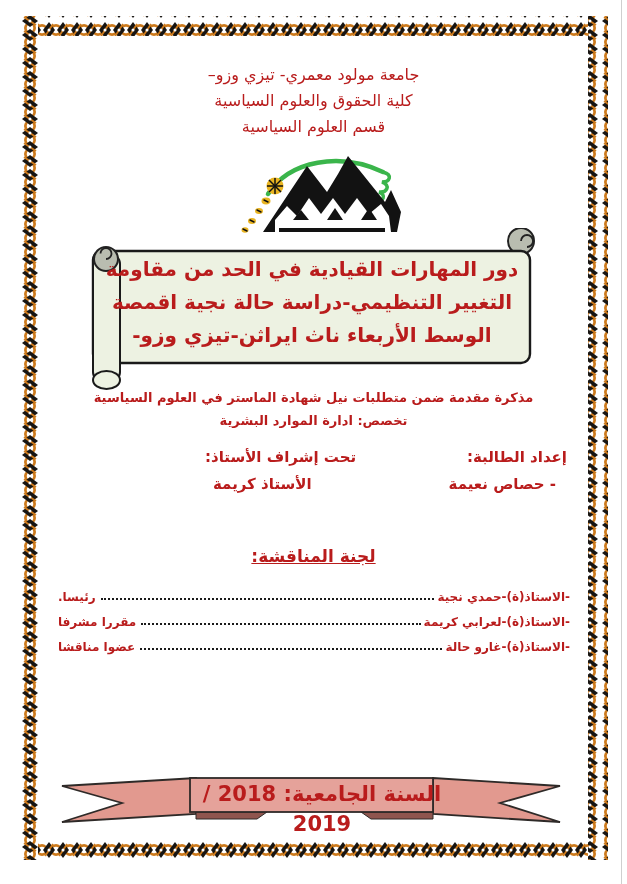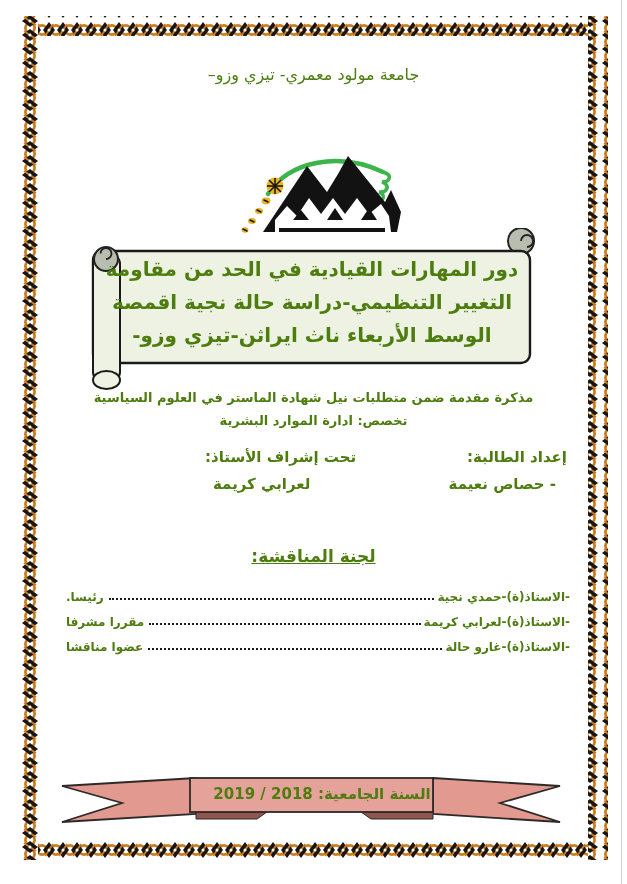--- a/index.html
+++ b/index.html
@@ -2,21 +2,21 @@
 <html lang="ar"><head>
 <meta charset="utf-8">
 <style>
   html,body{margin:0;padding:0;}
   .page{
     position:relative;
     width:627px;height:884px;
     background:#ffffff;
     overflow:hidden;
     font-family:"DejaVu Sans", sans-serif;
-    color:#4d7c0f;
+    color:#b91c1c;
   }
   .abs{position:absolute;}
   .rtl{direction:rtl;unicode-bidi:plaintext;text-align:center;}
   .center{text-align:center;}
   
   .header{left:60px;top:62px;width:507px;font-size:16px;line-height:26px;font-weight:400;}
   
   .title{left:98px;top:253px;width:428px;font-size:20px;line-height:33px;font-weight:700;text-align:center;}
   
   .subtitle{left:50px;top:386px;width:527px;font-size:13px;line-height:23px;font-weight:700;text-align:center;}
@@ -28,23 +28,23 @@
   .supervisor-name{left:213px;top:475px;}
   
   .committee-heading{left:0;top:546px;width:627px;font-size:17px;font-weight:700;text-decoration:underline;}
   .committee-rows{left:58px;top:584px;width:512px;}
   .committee-row{
     display:flex;direction:rtl;align-items:flex-end;
     height:20px;margin-bottom:5px;
     font-size:12px;font-weight:700;white-space:nowrap;
   }
   .leader{flex:1;border-bottom:2px dotted #1a1a1a;margin:0 3px 4px 3px;height:1px;}
-  .role-text{padding-right:2px;margin-left:8px;}
+  .role-text{padding-right:2px;}
   
-  .ribbon-text{left:190px;top:779px;width:264px;height:30px;line-height:30px;font-size:15px;font-weight:700;}
+  .ribbon-text{left:190px;top:779px;width:264px;height:30px;line-height:30px;font-size:21px;font-weight:700;}
   .scan-line{left:621px;top:0;width:1px;height:884px;background:#cfcfcf;}
   svg{display:block;}
 </style>
 </head>
 <body>
 
 <div class="page">
 
   <svg class="abs" style="left:0;top:0" width="627" height="884" viewBox="0 0 627 884">
     <defs>
@@ -68,20 +68,22 @@
     <rect x="18" y="16" width="575" height="20" fill="url(#knotH)"></rect>
     <rect x="18" y="840" width="590" height="20" fill="url(#knotH)"></rect>
     <rect x="18" y="16" width="20" height="844" fill="url(#knotV)"></rect>
     <rect x="588" y="16" width="20" height="844" fill="url(#knotV)"></rect>
   </svg>
 
   <div class="abs scan-line"></div>
 
   <div class="abs header center rtl">
     <div>جامعة مولود معمري- تيزي وزو–</div>
+    <div>كلية الحقوق والعلوم السياسية</div>
+    <div>قسم العلوم السياسية</div>
   </div>
 
   <svg class="abs" style="left:235px;top:150px" width="170" height="85" viewBox="0 0 170 85">
     <path d="M33,44 C55,10 105,2 148,22" fill="none" stroke="#3ab54b" stroke-width="4.5" stroke-linecap="round"></path>
     <path d="M148,22 c10,3 7,10 -1,10 c9,3 5,11 -3,10 c8,3 4,10 -3,9" fill="none" stroke="#3ab54b" stroke-width="3.5" stroke-linecap="round"></path>
     <path d="M28,82 L72,16 L92,42 L103,24 L113,6 L150,52 L156,40 L166,62 L162,82 Z" fill="#121212"></path>
     <polygon points="40,70 52,56 62,66 74,48 86,64 98,48 110,64 122,48 134,64 146,54 154,66 156,82 40,82" fill="#ffffff"></polygon>
     <polygon points="58,70 66,60 74,70" fill="#121212"></polygon>
     <polygon points="92,70 100,58 108,70" fill="#121212"></polygon>
     <polygon points="126,70 134,58 142,70" fill="#121212"></polygon>
@@ -128,21 +130,21 @@
   </div>
 
   <div class="abs subtitle center rtl">
     <div>مذكرة مقدمة ضمن متطلبات نيل شهادة الماستر في العلوم السياسية</div>
     <div>تخصص: ادارة الموارد البشرية</div>
   </div>
 
   <div class="abs names-label rtl student-label">إعداد الطالبة:</div>
   <div class="abs names-label rtl student-name">- حصاص نعيمة</div>
   <div class="abs names-label rtl supervisor-label">تحت إشراف الأستاذ:</div>
-  <div class="abs names-label rtl supervisor-name">لعرابي كريمة</div>
+  <div class="abs names-label rtl supervisor-name">الأستاذ كريمة</div>
 
   <div class="abs committee-heading center rtl">لجنة المناقشة:</div>
 
   <div class="abs committee-rows">
     <div class="committee-row">
       <span>-الاستاذ(ة)-حمدي نجية</span>
       <span class="leader"></span>
       <span class="role-text">رئيسا.</span>
     </div>
     <div class="committee-row">

